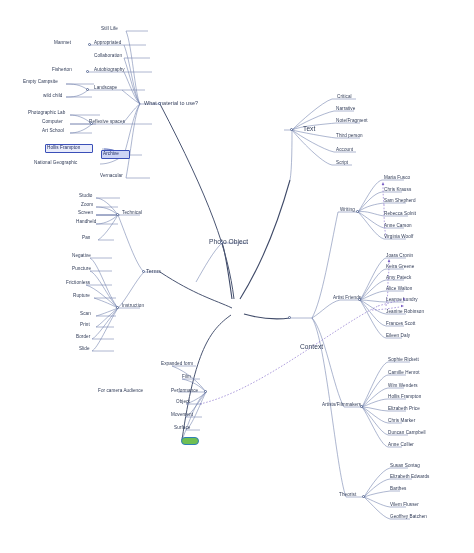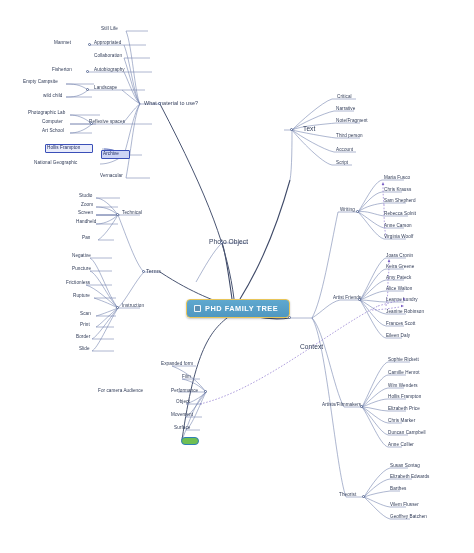--- a/index.html
+++ b/index.html
@@ -175,24 +175,20 @@
       <path d="M389,259 l-1.3,3 l2.6,0 z"></path>
       <path d="M404,306 l-3,-1.3 l0,2.6 z"></path>
       <path d="M406,299 l-3,-1.3 l0,2.6 z"></path>
     </g>
 
     <g fill="none" stroke="#3a4fb8" stroke-width="0.7">
       <path d="M124,155 C116,150 110,149 104,149"></path>
     </g>
   </svg>
 
-  <div class="root">
-    <span class="ricon"></span>
-    <span class="rtxt">PHD FAMILY TREE</span>
-  </div>
 
   <div class="lbl mid" style="left:144px;top:101px;">What material to use?</div>
   <div class="dot" style="left:158px;top:102px;"></div>
 
   <div class="lbl" style="left:101px;top:27px;">Still Life</div>
   <div class="lbl" style="left:94px;top:41px;">Appropriated</div>
   <div class="lbl" style="left:54px;top:41px;">Manmet</div>
   <div class="dot" style="left:88px;top:43px;"></div>
 
   <div class="lbl" style="left:94px;top:54px;">Collaboration</div>

